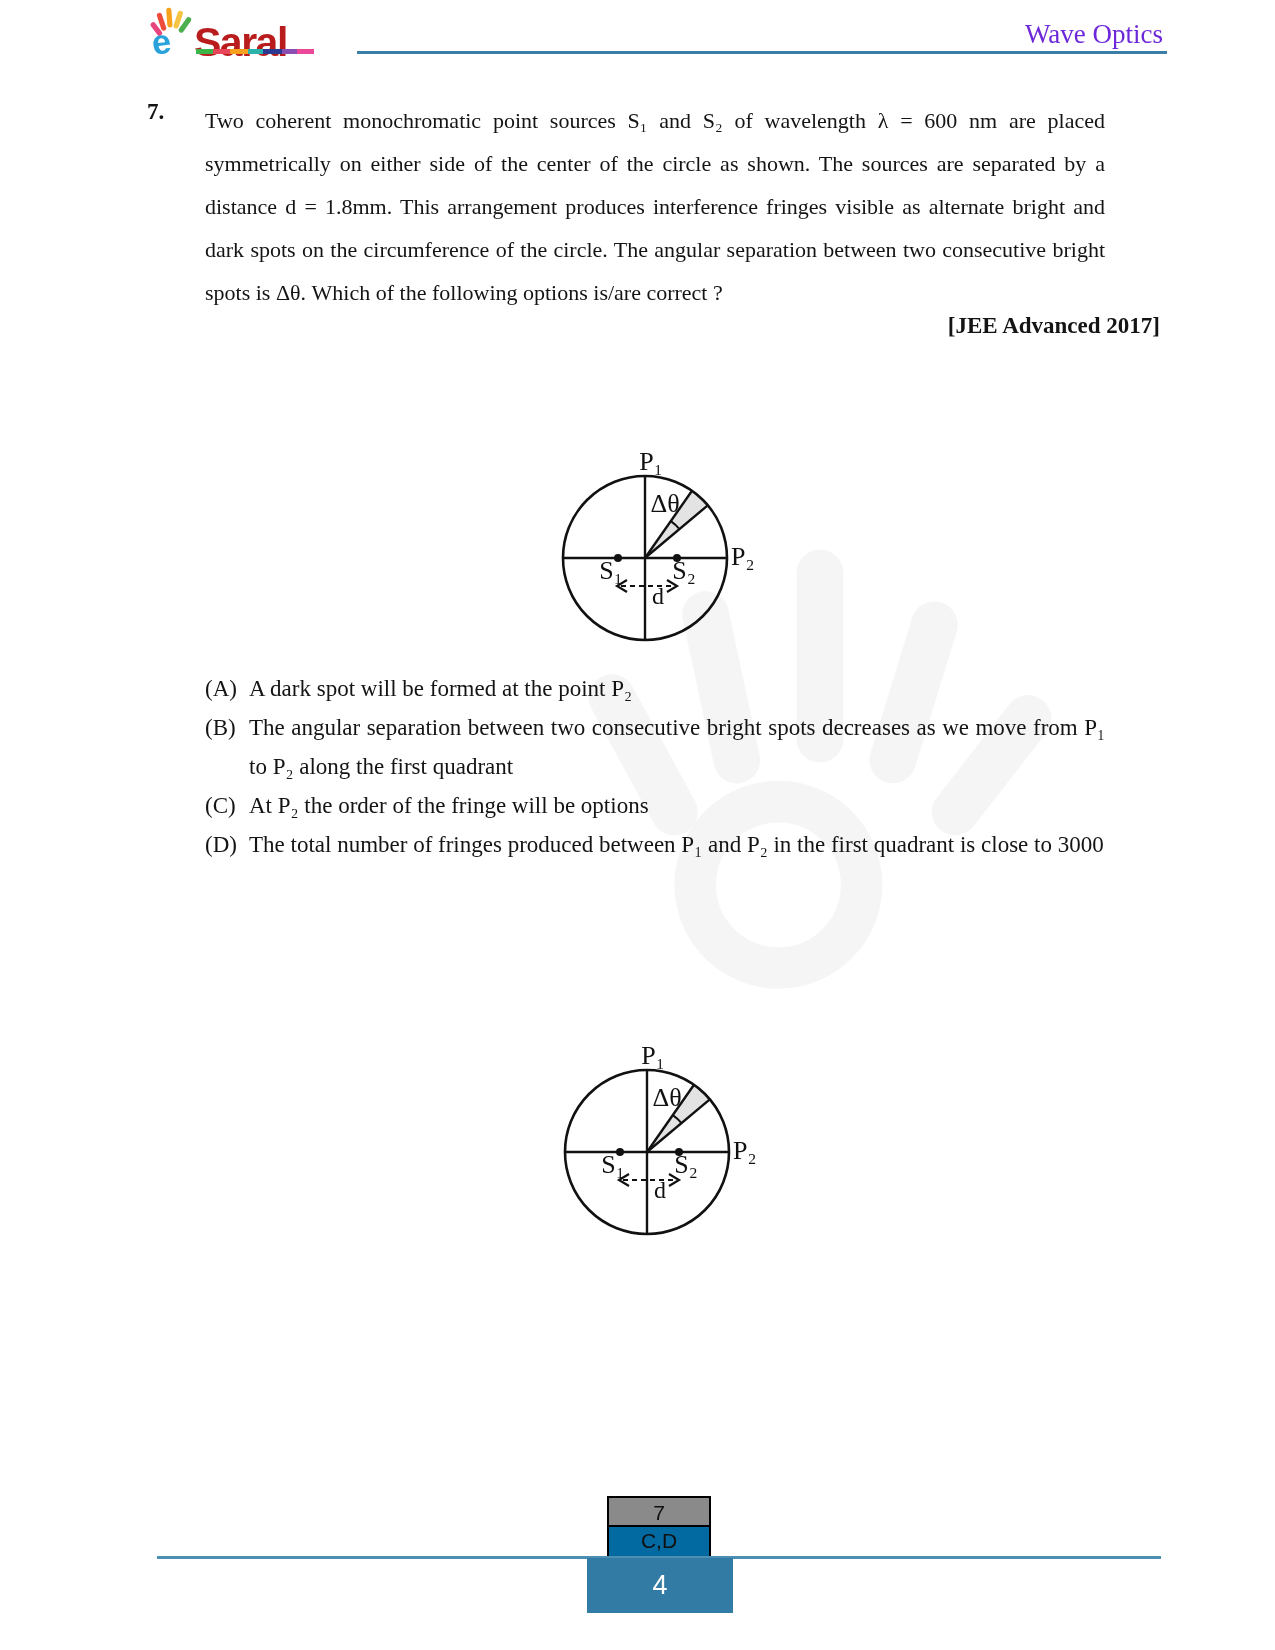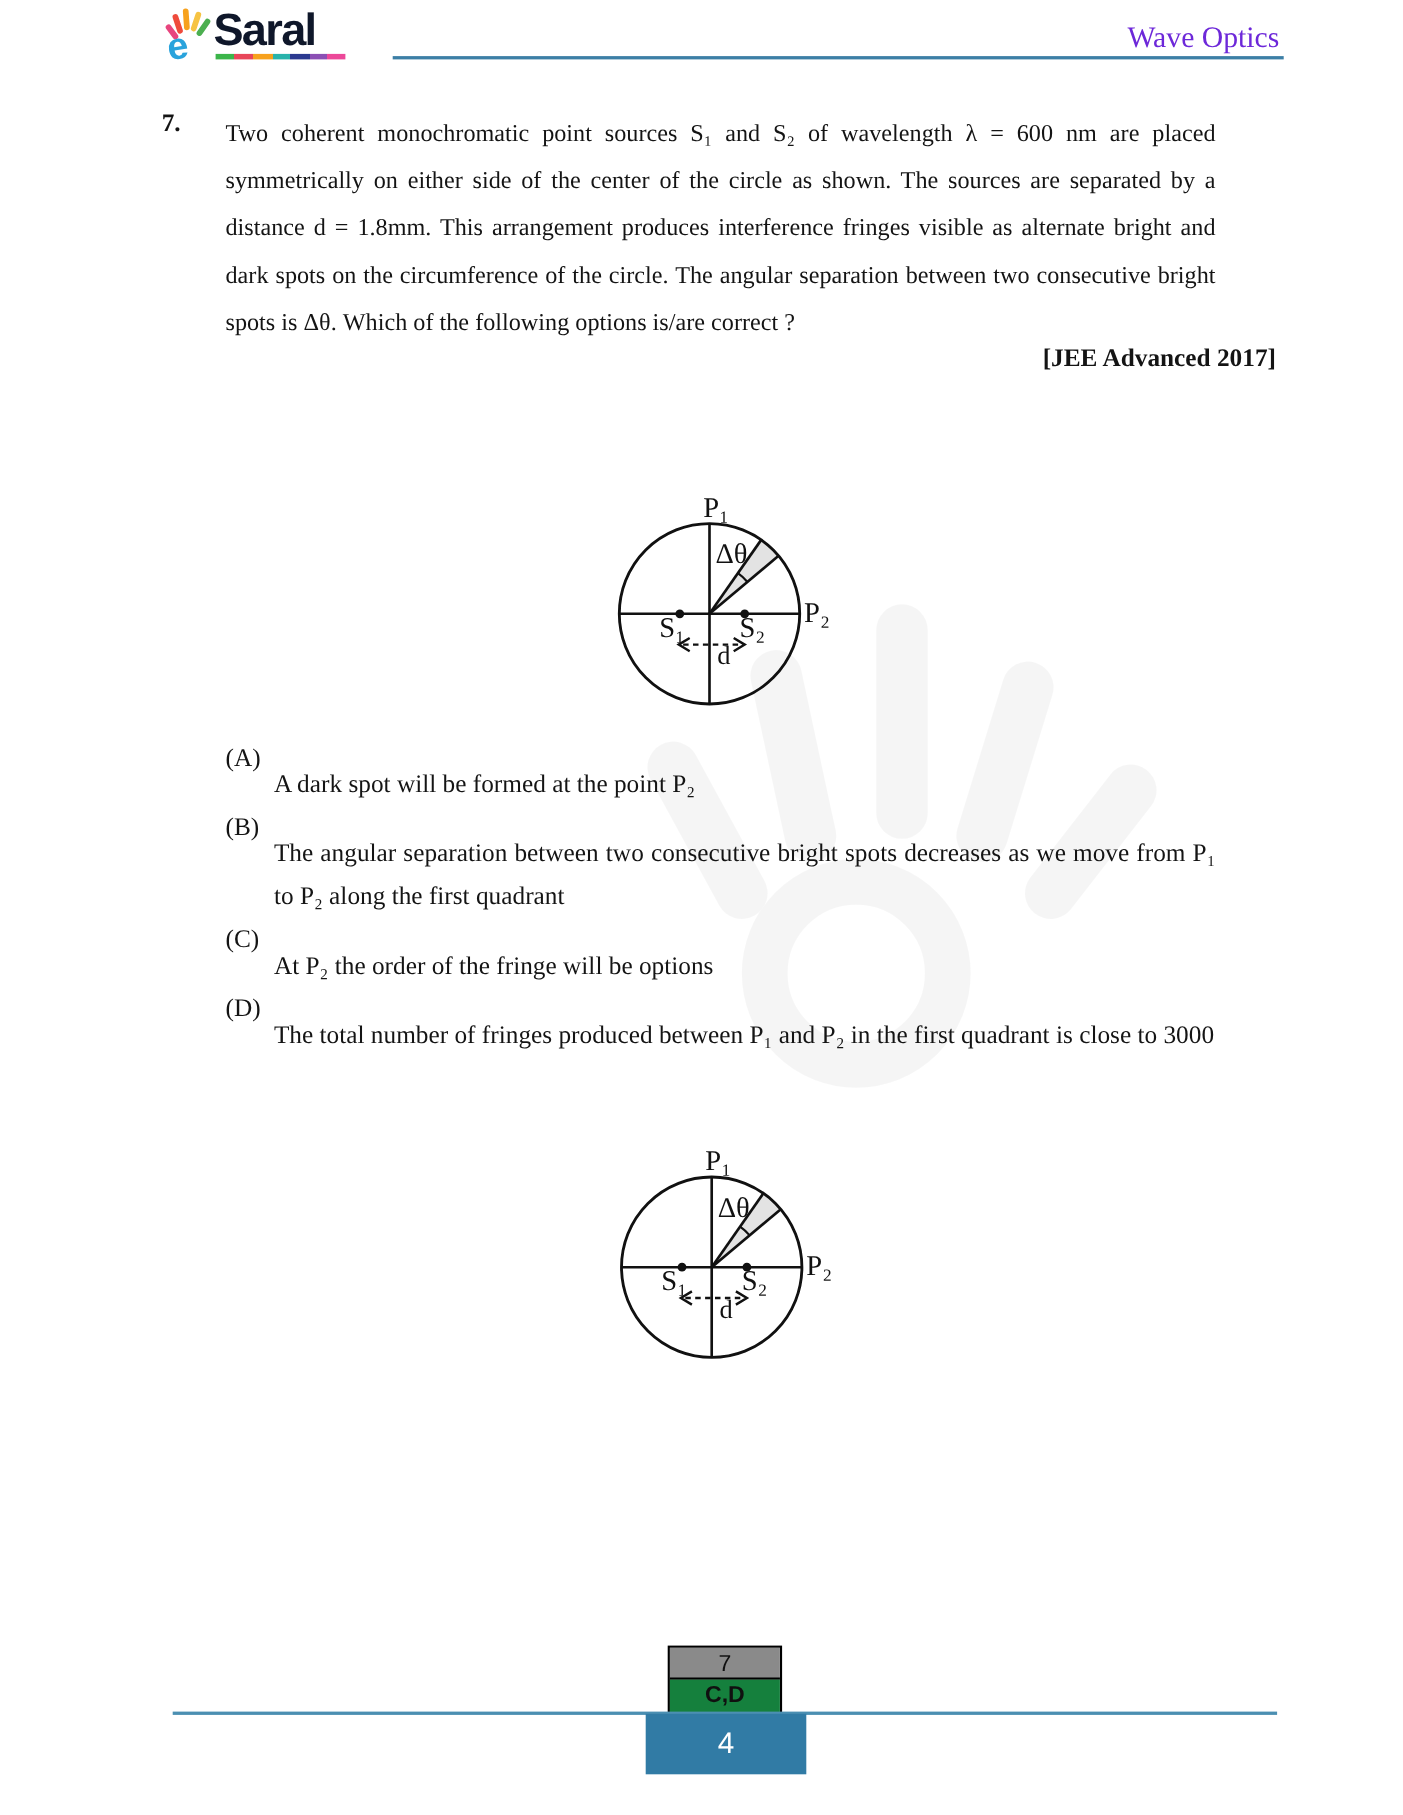--- a/index.html
+++ b/index.html
@@ -7,21 +7,21 @@
   .page {
     position:relative; width:1275px; height:1650px; background:#ffffff;
     font-family:"Liberation Serif","DejaVu Serif",serif; color:#141414; overflow:hidden;
   }
 
   
   .brand { position:absolute; left:149px; top:3px; display:flex; align-items:flex-start; }
   .brand-icon { width:48px; height:52px; }
   .brand-name {
     font-family:"Liberation Sans","DejaVu Sans",sans-serif; font-weight:bold;
-    font-size:41px; color:#0f172a; letter-spacing:-1.5px; margin-left:-3px; margin-top:1px;
+    font-size:41px; color:#b91c1c; letter-spacing:-1.5px; margin-left:-3px; margin-top:16px;
   }
   .brand-bar {
     position:absolute; left:196px; top:49px; width:118px; height:5px;
     background:linear-gradient(to right,
       #3bb54a 0 14%, #e8465a 14% 29%, #f7a11d 29% 44%, #29b3ab 44% 57%,
       #2b3990 57% 73%, #8b4fb4 73% 86%, #ec4899 86% 100%);
   }
   .chapter-title { position:absolute; top:19px; right:112px; font-size:27px; color:#6d28d9; }
   .header-rule { position:absolute; left:357px; top:51px; width:810px; height:3px; background:#3c7fa6; }
 
@@ -36,30 +36,30 @@
   
   .figure { position:absolute; width:235px; height:200px; }
   #figure-1 { left:545px; top:448px; }
   #figure-2 { left:547px; top:1042px; }
   .fig-text { font-family:"Liberation Serif","DejaVu Serif",serif; fill:#111; }
 
   
   .options { position:absolute; left:205px; top:669px; width:900px; font-size:23px; }
   .option { display:flex; line-height:39px; }
   .opt-label { flex:none; width:44px; }
-  .opt-text { flex:1; text-align:justify;margin-top:24px; }
+  .opt-text { flex:1; text-align:justify; }
 
   
   .answer-table {
     position:absolute; left:607px; top:1496px; width:104px;
     border:2px solid #000; font-family:"Liberation Sans","DejaVu Sans",sans-serif;
     font-size:21px; text-align:center; color:#101010;
   }
   .ans-row-number { height:29px; line-height:29px; background:#8a8a8a; border-bottom:2px solid #000; }
-  .ans-row-value  { height:32px; line-height:28px; background:#15803d;font-weight:bold; }
+  .ans-row-value  { height:32px; line-height:28px; background:#0369a1; }
   .footer-rule { position:absolute; left:157px; top:1556px; width:1004px; height:3px; background:#4b8fb2; }
   .page-number-box {
     position:absolute; left:587px; top:1558px; width:146px; height:55px; background:#317ba5;
     color:#ffffff; font-family:"Liberation Sans","DejaVu Sans",sans-serif; font-size:27px;
     display:flex; align-items:center; justify-content:center;
   }
 
   
   .watermark { position:absolute; left:560px; top:500px; width:520px; height:520px; opacity:0.05; }
 </style>

